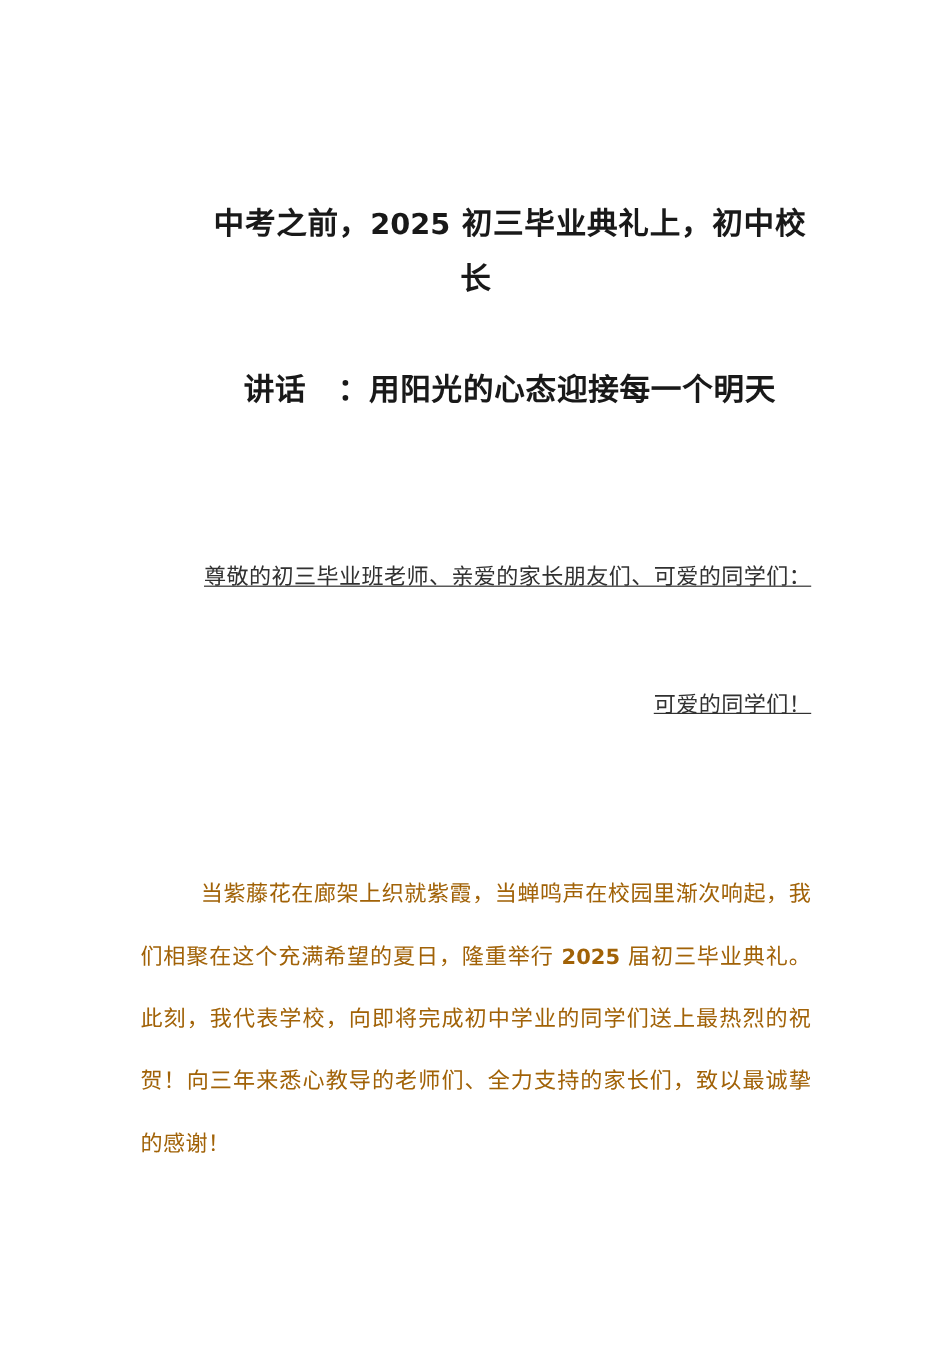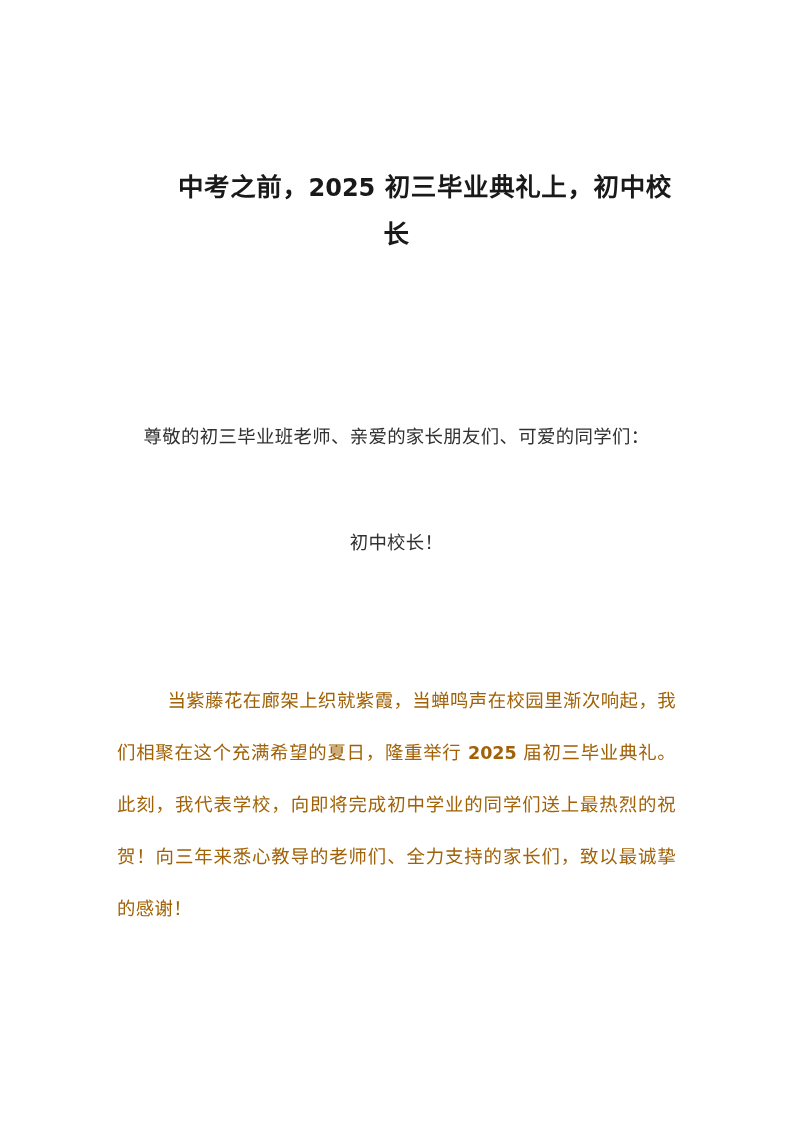--- a/index.html
+++ b/index.html
@@ -73,38 +73,40 @@
   }
 
   .para .num {
     font-family: "DejaVu Sans", "Liberation Sans", sans-serif;
     font-weight: 700;
     font-size: 17.5px;
     letter-spacing: 0;
   }
 
   .para.short {
-    text-align: center;
+    text-align: right;
+    text-decoration: underline;
   }
 </style>
 </head>
 <body>
 
 <div class="page" style="background: rgb(255, 255, 255);">
   <div class="content">
 
     <h1 class="doc-title" style="color: rgb(25, 25, 25);">
       <span>中考之前，</span><span class="num">2025</span><span> 初三毕业典礼上，初中校长</span><br>
+      <span>讲话　：用阳光的心态迎接每一个明天</span>
     </h1>
 
     <div class="body-block">
 
       <p class="para short" style="color: rgb(49, 49, 49);">尊敬的初三毕业班老师、亲爱的家长朋友们、可爱的同学们：</p>
 
-      <p class="para short" style="color: rgb(49, 49, 49);">初中校长！</p>
+      <p class="para short" style="color: rgb(49, 49, 49);">可爱的同学们！</p>
 
       <p class="para" style="color: #a16207;">
         <span>当紫藤花在廊架上织就紫霞，当蝉鸣声在校园里渐次响起，我们相聚在这个充满希望的夏日，隆重举行 </span><span class="num">2025</span><span> 届初三毕业典礼。此刻，我代表学校，向即将完成初中学业的同学们送上最热烈的祝贺！向三年来悉心教导的老师们、全力支持的家长们，致以最诚挚的感谢！</span>
       </p>
 
       <p class="para" style="color: rgb(49, 49, 49);">
         
       </p>
 
     </div>

